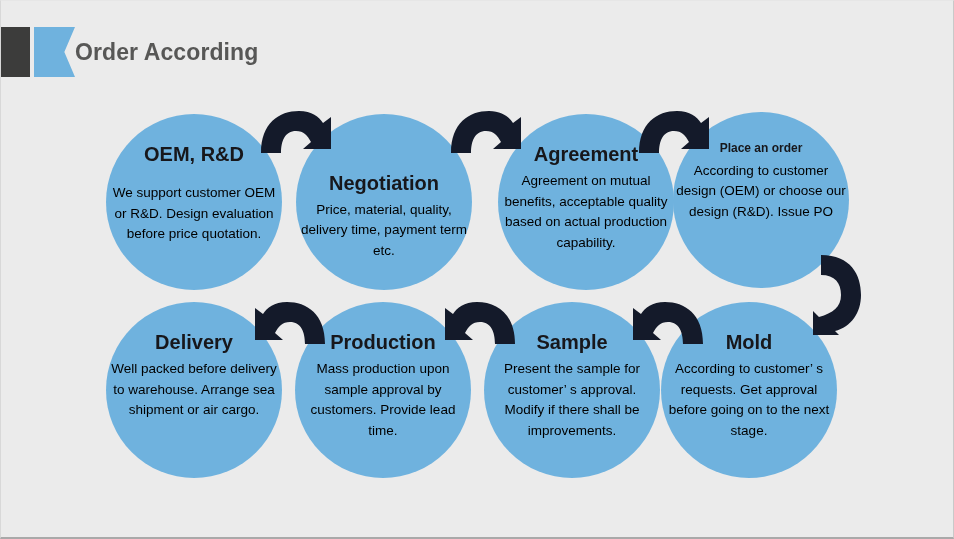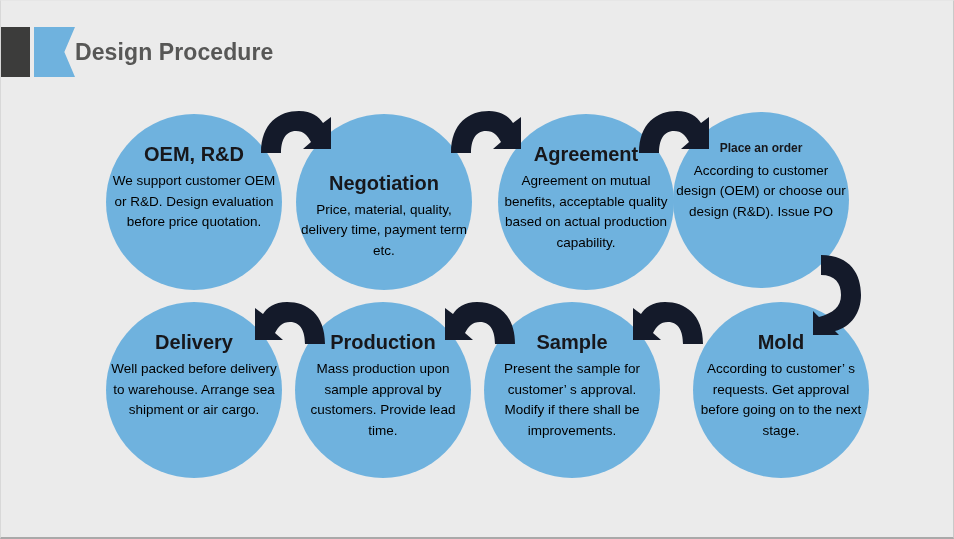--- a/index.html
+++ b/index.html
@@ -62,28 +62,28 @@
     color:#000000;
     font-size:13.5px;
     line-height:1.52;
     text-align:center;
     width:168px;
     white-space:pre-line;
   }
   .node.wide .body{width:178px;}
 
   
-  #n1{left:105px;top:113px;}
+  #n1{left:105px;top:113px;gap:12px;}
   #n2{left:295px;top:113px;justify-content:center;}
   #n3{left:497px;top:113px;}
   #n4{left:672px;top:111px;}
   #n5{left:105px;top:301px;}
   #n6{left:294px;top:301px;}
   #n7{left:483px;top:301px;}
-  #n8{left:692px;top:301px;}
+  #n8{left:660px;top:301px;}
 
   #n4 .ttl{font-size:12px;}
   #n4 .body,#n8 .body{width:176px;text-align:center;}
 
   
   .arrow{position:absolute;}
   .arrow svg{display:block;overflow:visible;}
 
   #a1{left:258px;top:108px;}
   #a2{left:448px;top:108px;}
@@ -94,21 +94,21 @@
   #a7{left:632px;top:299px;}
 </style>
 </head>
 <body>
 
 <div id="slide">
 
   <div id="header">
     <div id="hdr-dark"></div>
     <div id="hdr-ribbon"></div>
-    <div id="hdr-title">Design Procedure</div>
+    <div id="hdr-title">Order According</div>
   </div>
 
   <div class="node" id="n1">
     <div class="ttl">OEM, R&amp;D</div>
     <div class="body">We support customer OEM or R&amp;D. Design evaluation before price quotation.</div>
   </div>
 
   <div class="node" id="n2">
     <div class="ttl">Negotiation</div>
     <div class="body">Price, material, quality, delivery time, payment term etc.</div>

